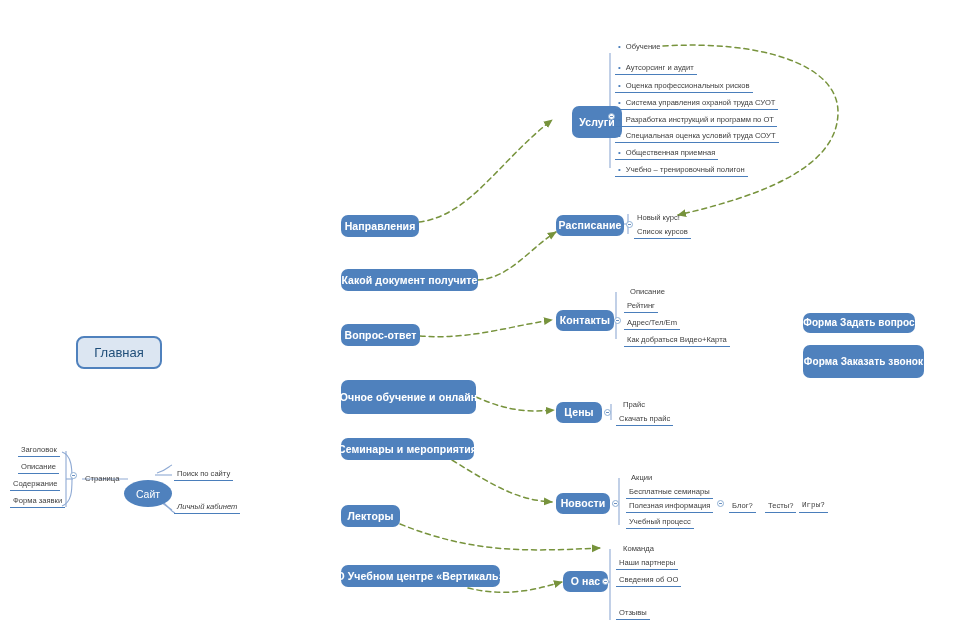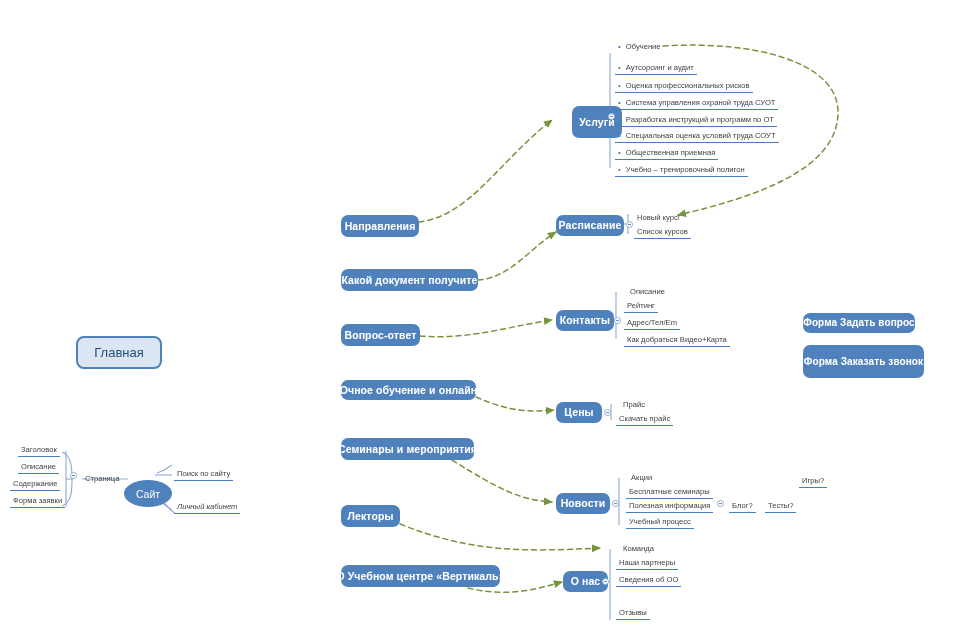--- a/index.html
+++ b/index.html
@@ -176,21 +176,21 @@
       <path d="M157,473 C167,470 169,466 172,465"></path>
       <path d="M157,497 C167,504 170,511 175,513"></path>
     </g>
   </svg>
 
   <div class="node-home" style="left:76px; top:336px; width:86px; height:33px;">Главная</div>
 
   <div class="node-blue" style="left:341px; top:215px; width:78px; height:22px;">Направления</div>
   <div class="node-blue" style="left:341px; top:269px; width:137px; height:22px;">Какой документ получите</div>
   <div class="node-blue" style="left:341px; top:324px; width:79px; height:22px;">Вопрос-ответ</div>
-  <div class="node-blue" style="left:341px; top:380px; width:135px; height:20px;">Очное обучение и онлайн</div>
+  <div class="node-blue" style="left:341px; top:380px; width:135px; height:34px;">Очное обучение и онлайн</div>
   <div class="node-blue" style="left:341px; top:438px; width:133px; height:22px;">Семинары и мероприятия</div>
   <div class="node-blue" style="left:341px; top:505px; width:59px; height:22px;">Лекторы</div>
   <div class="node-blue" style="left:341px; top:565px; width:159px; height:22px;">О Учебном центре «Вертикаль»</div>
 
   <div class="node-blue" style="left:572px; top:106px; width:50px; height:32px;">Услуги</div>
   <div class="node-blue" style="left:556px; top:215px; width:68px; height:21px;">Расписание</div>
   <div class="node-blue" style="left:556px; top:310px; width:58px; height:21px;">Контакты</div>
   <div class="node-blue" style="left:556px; top:402px; width:46px; height:21px;">Цены</div>
   <div class="node-blue" style="left:556px; top:493px; width:54px; height:21px;">Новости</div>
   <div class="node-blue" style="left:563px; top:571px; width:45px; height:21px;">О нас</div>
@@ -224,21 +224,21 @@
   <div class="leaf nobar" style="left:620px; top:399px;">Прайс</div>
   <div class="leaf" style="left:616px; top:413px;">Скачать прайс</div>
 
   <div class="leaf nobar" style="left:628px; top:472px;">Акции</div>
   <div class="leaf" style="left:626px; top:486px;">Бесплатные семинары</div>
   <div class="leaf" style="left:626px; top:500px;">Полезная информация</div>
   <div class="leaf" style="left:626px; top:516px;">Учебный процесс</div>
 
   <div class="leaf" style="left:729px; top:500px;">Блог?</div>
   <div class="leaf" style="left:765px; top:500px;">Тесты?</div>
-  <div class="leaf" style="left:799px; top:475px;">Игры?</div>
+  <div class="leaf" style="left:799px; top:500px;font-family:Liberation Mono, monospace;">Игры?</div>
 
   <div class="leaf nobar" style="left:620px; top:543px;">Команда</div>
   <div class="leaf" style="left:616px; top:557px;">Наши партнеры</div>
   <div class="leaf" style="left:616px; top:574px;">Сведения об ОО</div>
   <div class="leaf" style="left:616px; top:590px;margin-top:40px;">Вакансии</div>
   <div class="leaf" style="left:616px; top:607px;">Отзывы</div>
 
   <div class="node-blue small" style="left:803px; top:313px; width:112px; height:20px;">Форма Задать вопрос</div>
   <div class="node-blue small" style="left:803px; top:345px; width:121px; height:33px;">Форма Заказать звонок</div>
 

